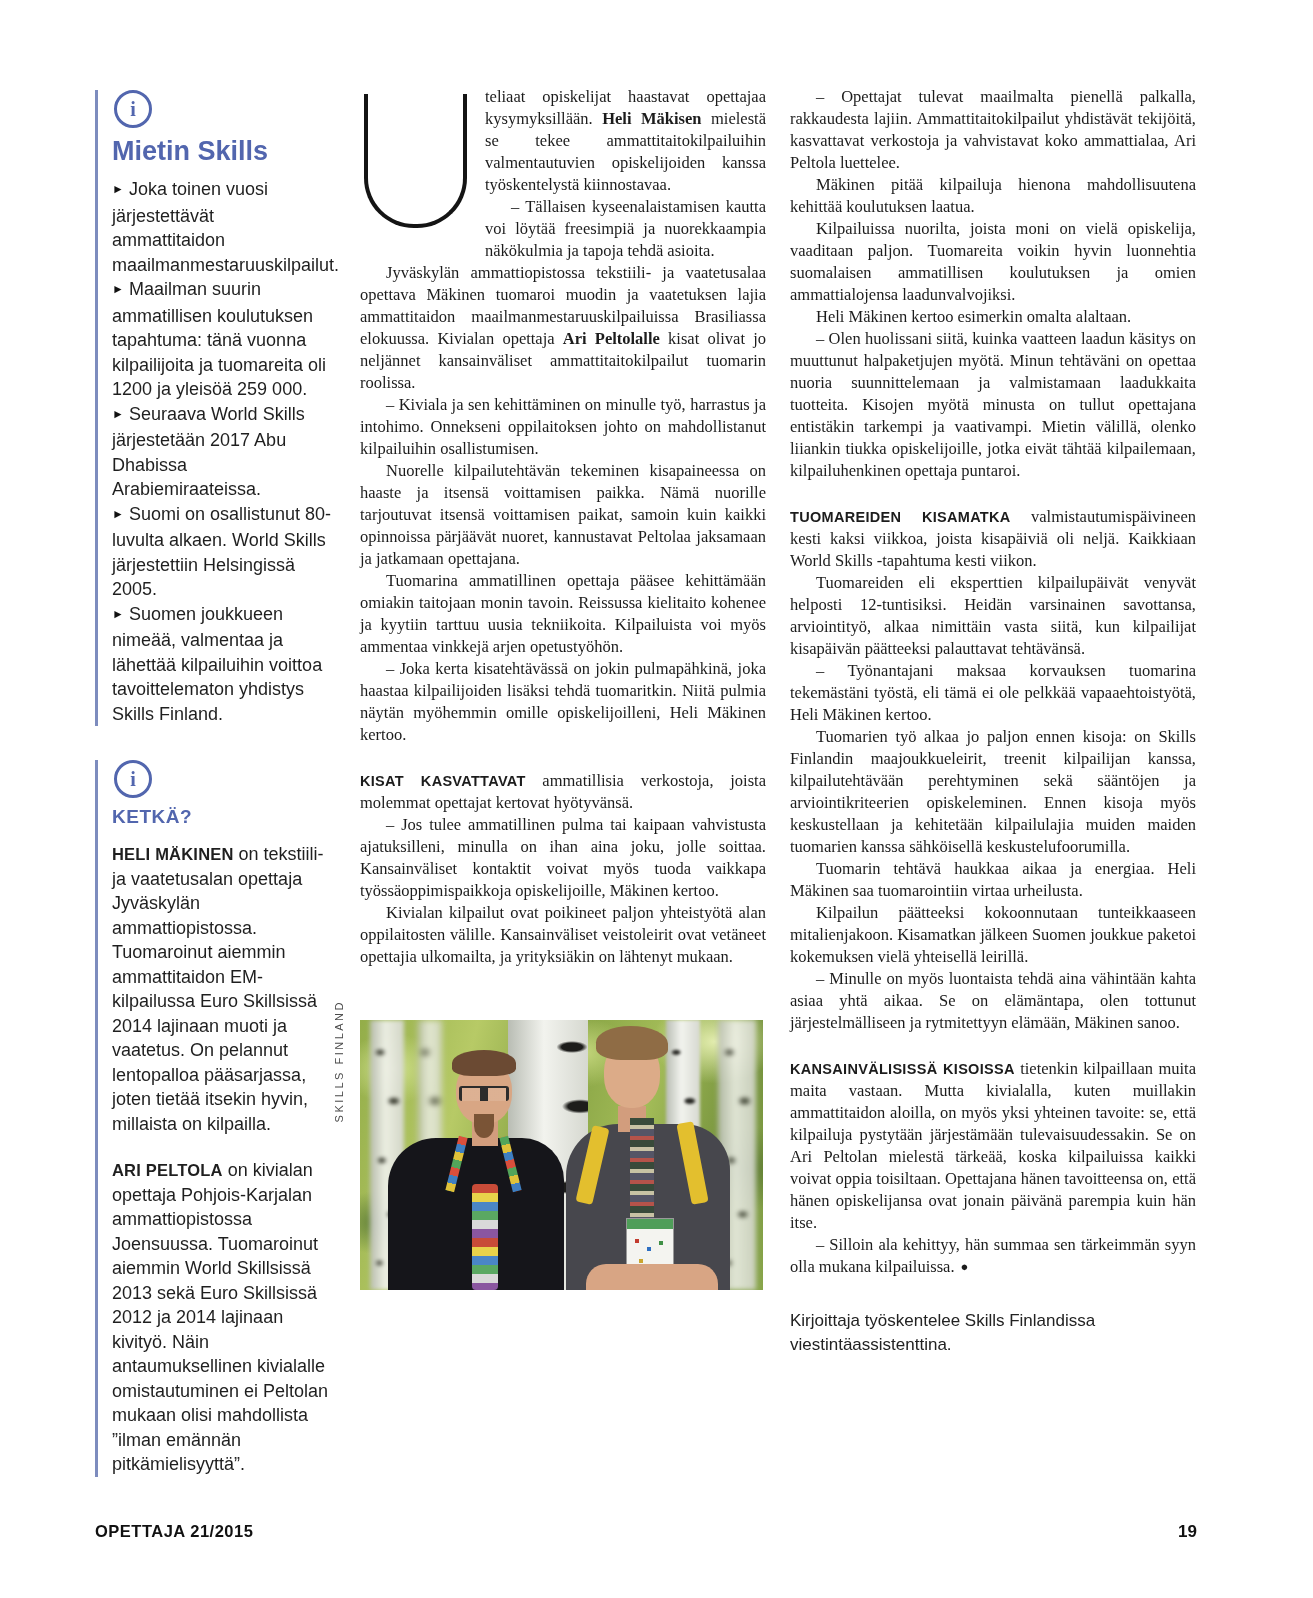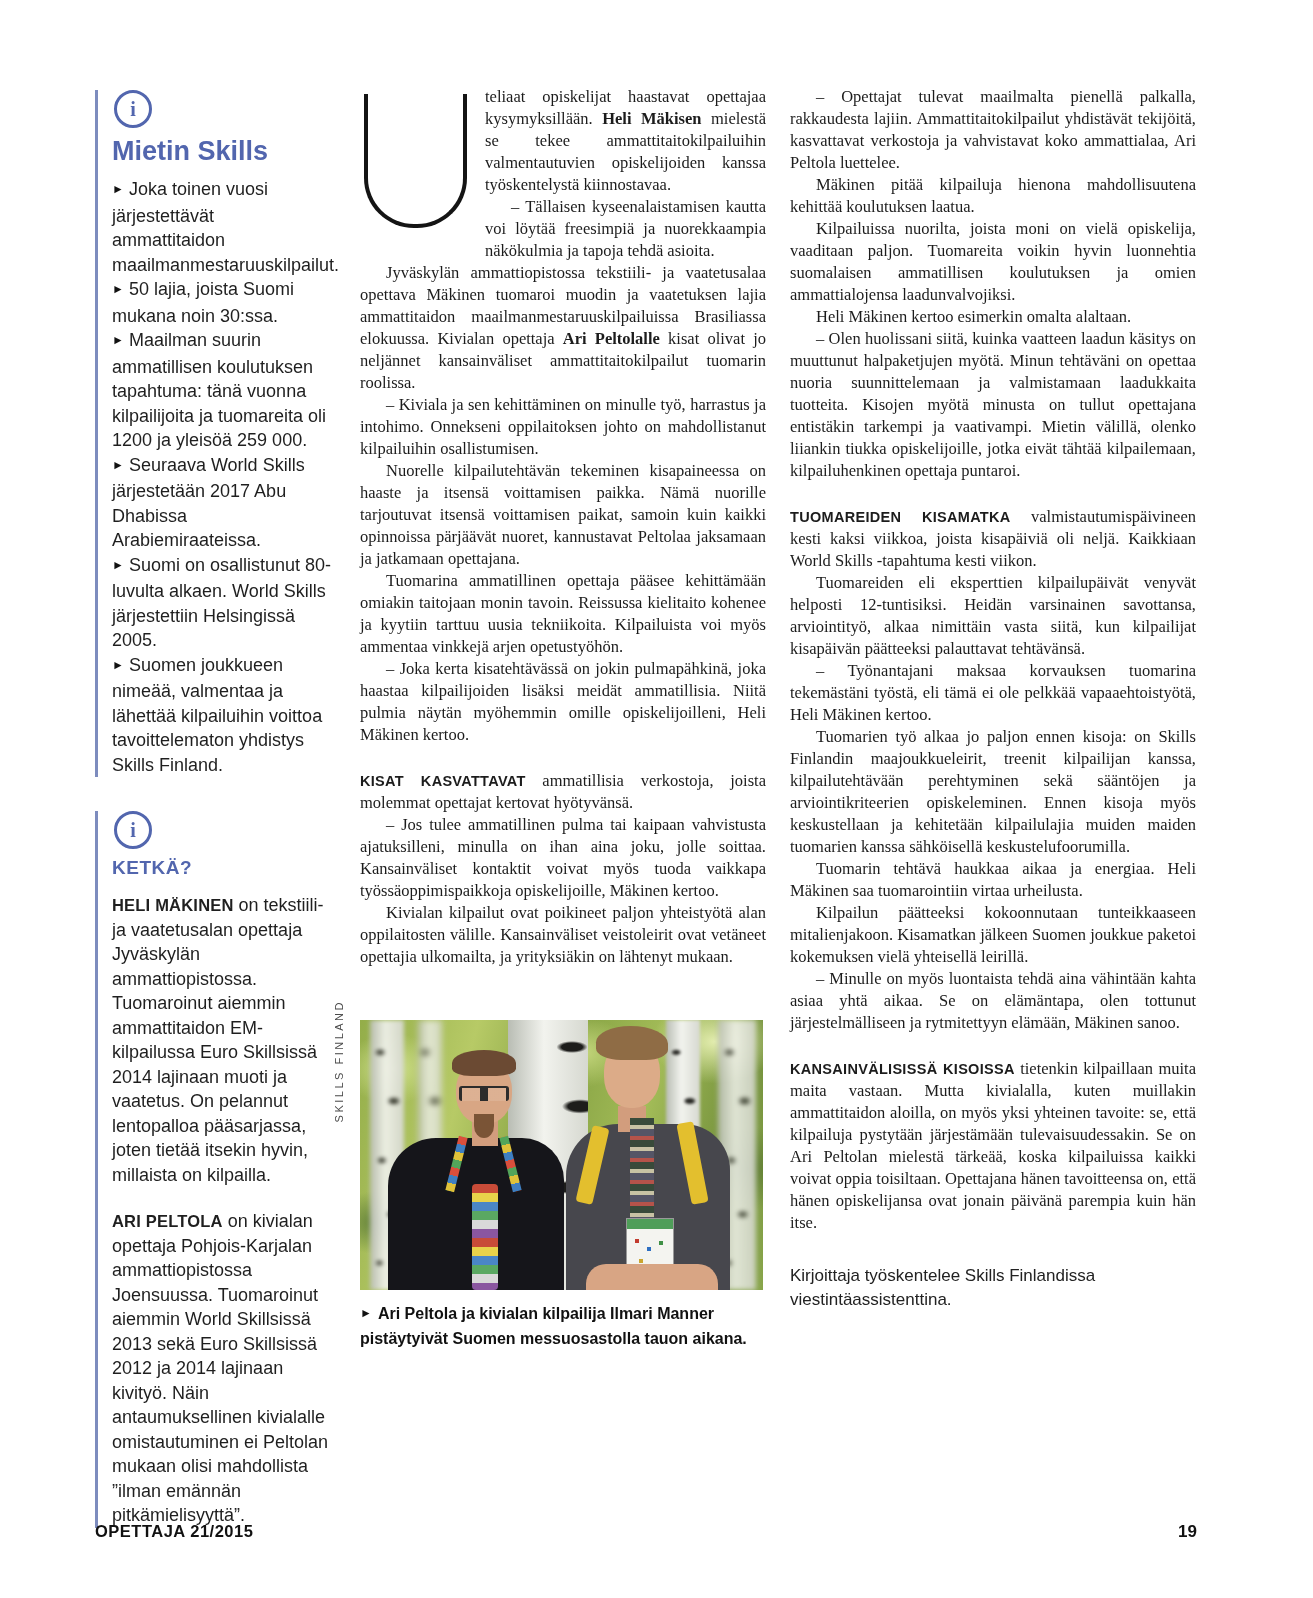--- a/index.html
+++ b/index.html
@@ -117,21 +117,20 @@
 <body>
 
 <div class="abs sidebar">
 
   <div class="infobox">
     <div class="info-icon">
         <span>i</span>
       </div>
     <h2 class="sb-title">Mietin Skills</h2>
     <div class="sb-item"><span class="arr">►</span><span>Joka toinen vuosi järjestettävät ammattitaidon maailmanmestaruuskilpailut.</span></div>
-    <div class="sb-item"><span class="arr">►</span><span>50 lajia, joista Suomi mukana noin 30:ssa.</span></div>
     <div class="sb-item"><span class="arr">►</span><span>Maailman suurin ammatillisen koulutuksen tapahtuma: tänä vuonna kilpailijoita ja tuomareita oli 1200 ja yleisöä 259 000.</span></div>
     <div class="sb-item"><span class="arr">►</span><span>Seuraava World Skills järjestetään 2017 Abu Dhabissa Arabiemiraateissa.</span></div>
     <div class="sb-item"><span class="arr">►</span><span>Suomi on osallistunut 80-luvulta alkaen. World Skills järjestettiin Helsingissä 2005.</span></div>
     <div class="sb-item"><span class="arr">►</span><span>Suomen joukkueen nimeää, valmentaa ja lähettää kilpailuihin voittoa tavoittelematon yhdistys Skills Finland.</span></div>
   </div>
 
   <div class="infobox">
     <div class="info-icon">
         <span>i</span>
       </div>
@@ -146,21 +145,21 @@
     <span class="dropcap">
         <span class="sr">U</span>
       </span>
     <span>teliaat opiskelijat haastavat opettajaa kysymyksillään. </span><span class="lead-bold">Heli Mäkisen</span><span> mielestä se tekee ammattitaitokilpailuihin valmentautuvien opiskelijoiden kanssa työskentelystä kiinnostavaa.</span>
   </p>
   <p class="ind"><span>– Tällaisen kyseenalaistamisen kautta voi löytää freesimpiä ja nuorekkaampia näkökulmia ja tapoja tehdä asioita.</span></p>
   <p class="ind"><span>Jyväskylän ammattiopistossa tekstiili- ja vaatetusalaa opettava Mäkinen tuomaroi muodin ja vaatetuksen lajia ammattitaidon maailmanmestaruuskilpailuissa Brasiliassa elokuussa. Kivialan opettaja </span><span class="lead-bold">Ari Peltolalle</span><span> kisat olivat jo neljännet kansainväliset ammattitaitokilpailut tuomarin roolissa.</span></p>
   <p class="ind"><span>– Kiviala ja sen kehittäminen on minulle työ, harrastus ja intohimo. Onnekseni oppilaitoksen johto on mahdollistanut kilpailuihin osallistumisen.</span></p>
   <p class="ind"><span>Nuorelle kilpailutehtävän tekeminen kisapaineessa on haaste ja itsensä voittamisen paikka. Nämä nuorille tarjoutuvat itsensä voittamisen paikat, samoin kuin kaikki opinnoissa pärjäävät nuoret, kannustavat Peltolaa jaksamaan ja jatkamaan opettajana.</span></p>
   <p class="ind"><span>Tuomarina ammatillinen opettaja pääsee kehittämään omiakin taitojaan monin tavoin. Reissussa kielitaito kohenee ja kyytiin tarttuu uusia tekniikoita. Kilpailuista voi myös ammentaa vinkkejä arjen opetustyöhön.</span></p>
-  <p class="ind"><span>– Joka kerta kisatehtävässä on jokin pulmapähkinä, joka haastaa kilpailijoiden lisäksi meidät ammatillisia. Niitä pulmia näytän myöhemmin omille opiskelijoilleni, Heli Mäkinen kertoo.</span></p>
+  <p class="ind"><span>– Joka kerta kisatehtävässä on jokin pulmapähkinä, joka haastaa kilpailijoiden lisäksi tehdä tuomaritkin. Niitä pulmia näytän myöhemmin omille opiskelijoilleni, Heli Mäkinen kertoo.</span></p>
   <p class="section"><span class="section-lead">KISAT KASVATTAVAT</span><span> ammatillisia verkostoja, joista molemmat opettajat kertovat hyötyvänsä.</span></p>
   <p class="ind"><span>– Jos tulee ammatillinen pulma tai kaipaan vahvistusta ajatuksilleni, minulla on ihan aina joku, jolle soittaa. Kansainväliset kontaktit voivat myös tuoda vaikkapa työssäoppimispaikkoja opiskelijoille, Mäkinen kertoo.</span></p>
   <p class="ind"><span>Kivialan kilpailut ovat poikineet paljon yhteistyötä alan oppilaitosten välille. Kansainväliset veistoleirit ovat vetäneet opettajia ulkomailta, ja yrityksiäkin on lähtenyt mukaan.</span></p>
 
   <div class="photo-wrap">
     <div class="photo-credit">SKILLS FINLAND</div>
     <div class="photo">
       <div class="trunk t1"></div>
       <div class="trunk t2"></div>
       <div class="trunk t5"></div>
@@ -180,35 +179,35 @@
       <div class="shape pr-body"></div>
       <div class="shape pr-neck"></div>
       <div class="shape pr-head"></div>
       <div class="shape pr-hair"></div>
       <div class="shape pr-strap-l"></div>
       <div class="shape pr-strap-r"></div>
       <div class="shape pr-lanyard"></div>
       <div class="shape pr-badge"></div>
       <div class="shape pr-arms"></div>
     </div>
-    <div class="caption"><span class="cap-arr">►</span><span>Ari Peltola ja kivialan kilpailija Ilmari Manner pistäytyivät Suomen messuosastolla tauon aikana.</span></div>
   </div>
 </div>
 
 <div class="abs colright">
   <p class="ind"><span>– Opettajat tulevat maailmalta pienellä palkalla, rakkaudesta lajiin. Ammattitaitokilpailut yhdistävät tekijöitä, kasvattavat verkostoja ja vahvistavat koko ammattialaa, Ari Peltola luettelee.</span></p>
   <p class="ind"><span>Mäkinen pitää kilpailuja hienona mahdollisuutena kehittää koulutuksen laatua.</span></p>
   <p class="ind"><span>Kilpailuissa nuorilta, joista moni on vielä opiskelija, vaaditaan paljon. Tuomareita voikin hyvin luonnehtia suomalaisen ammatillisen koulutuksen ja omien ammattialojensa laadunvalvojiksi.</span></p>
   <p class="ind"><span>Heli Mäkinen kertoo esimerkin omalta alaltaan.</span></p>
   <p class="ind"><span>– Olen huolissani siitä, kuinka vaatteen laadun käsitys on muuttunut halpaketjujen myötä. Minun tehtäväni on opettaa nuoria suunnittelemaan ja valmistamaan laadukkaita tuotteita. Kisojen myötä minusta on tullut opettajana entistäkin tarkempi ja vaativampi. Mietin välillä, olenko liiankin tiukka opiskelijoille, jotka eivät tähtää kilpailemaan, kilpailuhenkinen opettaja puntaroi.</span></p>
   <p class="section"><span class="section-lead">TUOMAREIDEN KISAMATKA</span><span> valmistautumispäivineen kesti kaksi viikkoa, joista kisapäiviä oli neljä. Kaikkiaan World Skills -tapahtuma kesti viikon.</span></p>
   <p class="ind"><span>Tuomareiden eli eksperttien kilpailupäivät venyvät helposti 12-tuntisiksi. Heidän varsinainen savottansa, arviointityö, alkaa nimittäin vasta siitä, kun kilpailijat kisapäivän päätteeksi palauttavat tehtävänsä.</span></p>
   <p class="ind"><span>– Työnantajani maksaa korvauksen tuomarina tekemästäni työstä, eli tämä ei ole pelkkää vapaaehtoistyötä, Heli Mäkinen kertoo.</span></p>
   <p class="ind"><span>Tuomarien työ alkaa jo paljon ennen kisoja: on Skills Finlandin maajoukkueleirit, treenit kilpailijan kanssa, kilpailutehtävään perehtyminen sekä sääntöjen ja arviointikriteerien opiskeleminen. Ennen kisoja myös keskustellaan ja kehitetään kilpailulajia muiden maiden tuomarien kanssa sähköisellä keskustelufoorumilla.</span></p>
   <p class="ind"><span>Tuomarin tehtävä haukkaa aikaa ja energiaa. Heli Mäkinen saa tuomarointiin virtaa urheilusta.</span></p>
   <p class="ind"><span>Kilpailun päätteeksi kokoonnutaan tunteikkaaseen mitalienjakoon. Kisamatkan jälkeen Suomen joukkue paketoi kokemuksen vielä yhteisellä leirillä.</span></p>
   <p class="ind"><span>– Minulle on myös luontaista tehdä aina vähintään kahta asiaa yhtä aikaa. Se on elämäntapa, olen tottunut järjestelmälliseen ja rytmitettyyn elämään, Mäkinen sanoo.</span></p>
   <p class="section"><span class="section-lead">KANSAINVÄLISISSÄ KISOISSA</span><span> tietenkin kilpaillaan muita maita vastaan. Mutta kivialalla, kuten muillakin ammattitaidon aloilla, on myös yksi yhteinen tavoite: se, että kilpailuja pystytään järjestämään tulevaisuudessakin. Se on Ari Peltolan mielestä tärkeää, koska kilpailuissa kaikki voivat oppia toisiltaan. Opettajana hänen tavoitteensa on, että hänen opiskelijansa ovat jonain päivänä parempia kuin hän itse.</span></p>
+  <p class="ind"><span>– Silloin ala kehittyy, hän summaa sen tärkeimmän syyn olla mukana kilpailuissa.</span><span class="endmark">●</span></p>
   <div class="byline">Kirjoittaja työskentelee Skills Finlandissa viestintäassistenttina.</div>
 </div>
 
 <div class="abs footer-left">OPETTAJA 21/2015</div>
 <div class="abs page-num">19</div>
 
 </body></html>

